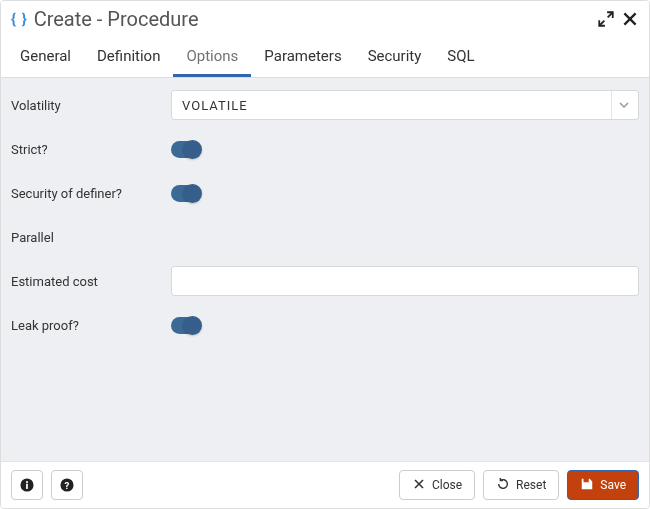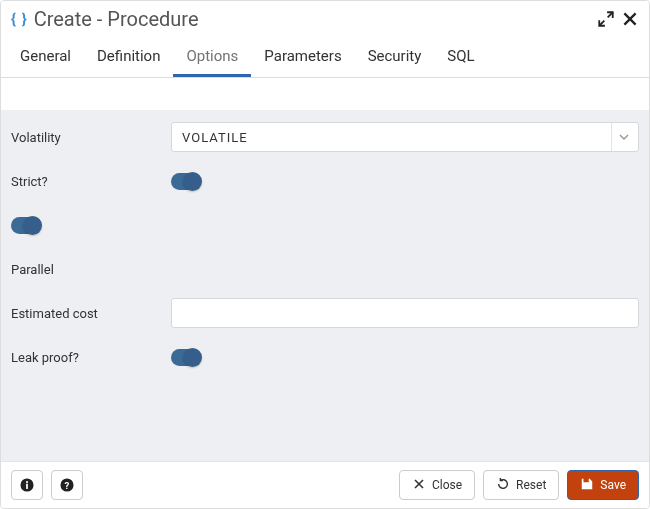--- a/index.html
+++ b/index.html
@@ -55,21 +55,20 @@
     }
     .tab.active {
       color: #737373;
       border-bottom-color: #3066b0;
     }
     .content {
       flex: 1;
       background: #edeff2;
       padding: 12px 10px 10px;
       overflow: auto;
-      margin-top: 32px;
     }
     .form-row {
       display: flex;
       align-items: center;
       margin-bottom: 14px;
       min-height: 30px;
     }
     .form-row .label {
       width: 160px;
       color: #333;
@@ -209,20 +208,21 @@
     </div>
 
     <div class="form-row">
       <div class="label">Strict?</div>
       <div class="control">
         <div class="toggle"></div>
       </div>
     </div>
 
     <div class="form-row">
+      <div class="label">Security of definer?</div>
       <div class="control">
         <div class="toggle"></div>
       </div>
     </div>
 
     <div class="form-row">
       <div class="label">Parallel</div>
     </div>
 
     <div class="form-row">

